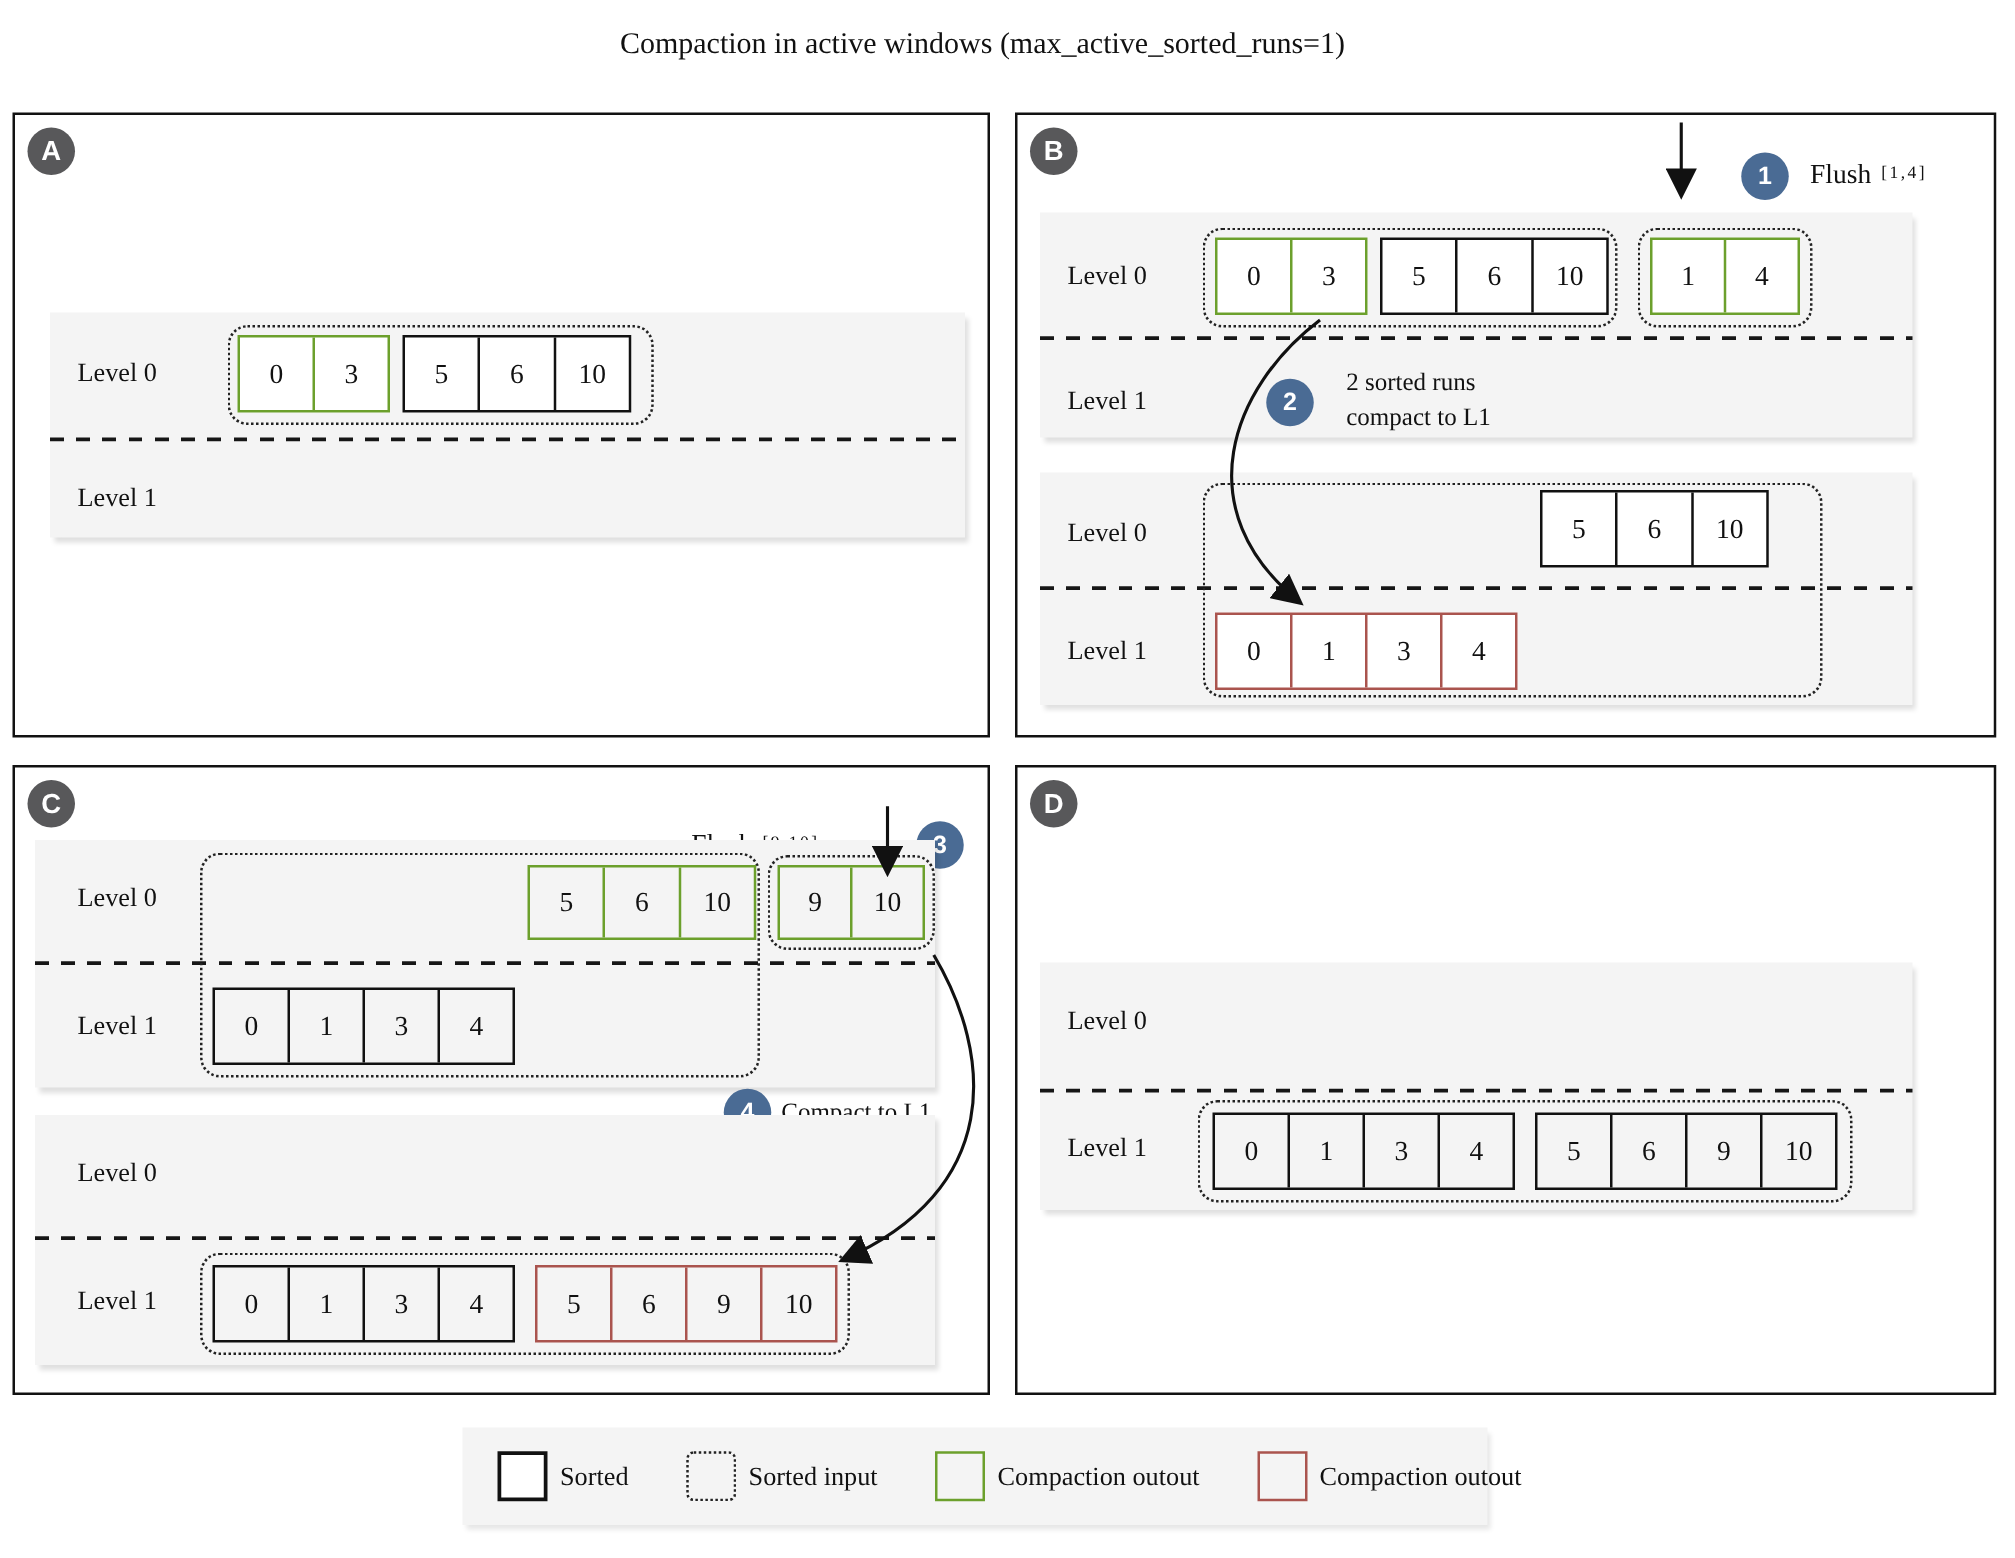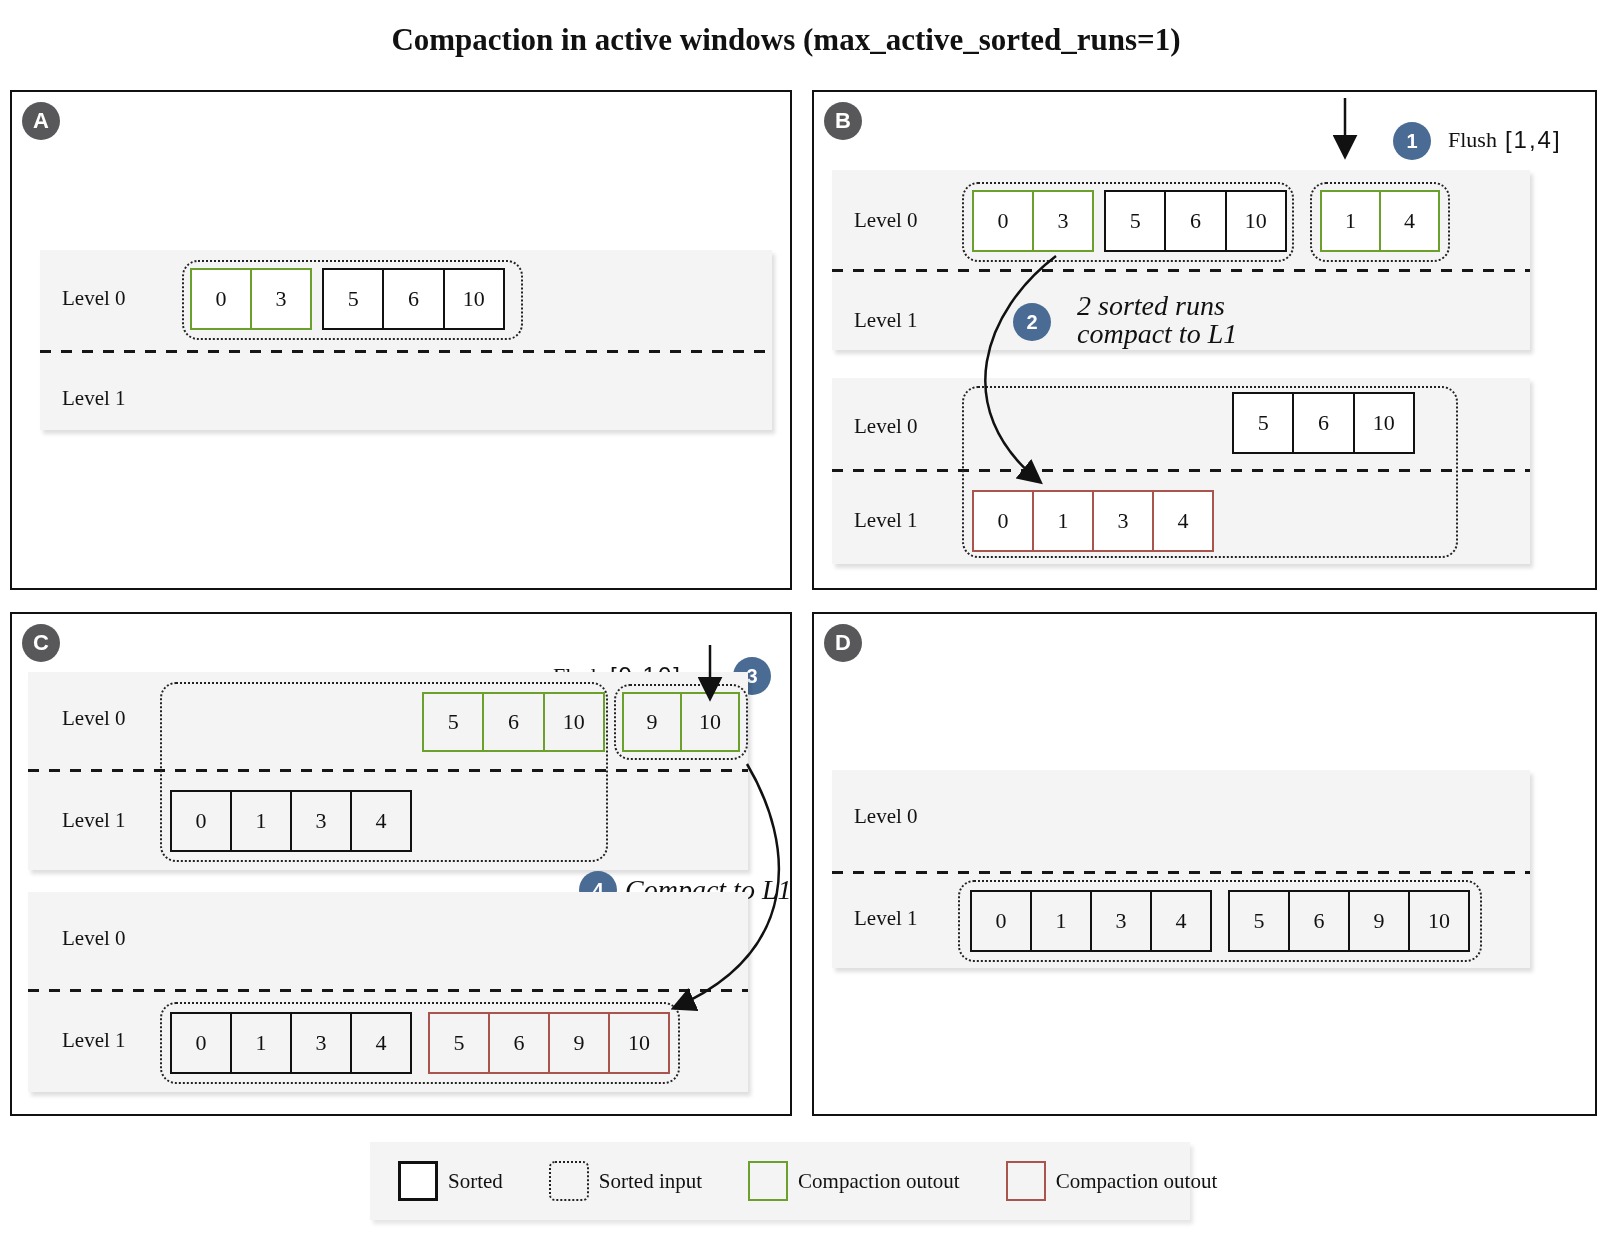--- a/index.html
+++ b/index.html
@@ -1,19 +1,19 @@
 <!DOCTYPE html>
 <html style="--c-green: #6ca02c; --c-red: #aa544e; --c-stepBadge: #4a6b94; --c-panelBadge: #58585a;"><head>
 <meta charset="utf-8">
 <style>
   html,body{margin:0;padding:0;background:#fff;}
   #canvas{position:relative;width:1612px;height:1246px;background:#fff;
           font-family:"Liberation Serif",serif;color:#111;overflow:hidden;}
   .title{position:absolute;top:22px;left:0;width:1572px;text-align:center;
-         font-weight:bold;font-size:31px;}
+         font-weight:normal;font-size:24px;}
   .panel{position:absolute;background:#fff;border:2px solid #111;box-sizing:border-box;}
   .pbadge{position:absolute;width:38px;height:38px;border-radius:50%;
           background:var(--c-panelBadge,#58585a);color:#fff;display:flex;align-items:center;
           justify-content:center;font-family:"Liberation Sans",sans-serif;
           font-weight:bold;font-size:22px;}
   .band{position:absolute;background:#f4f4f4;box-shadow:3px 4px 4px rgba(0,0,0,.13);}
   .lvl{position:absolute;font-size:21px;white-space:nowrap;}
   .dashsep{position:absolute;height:3px;
            background:repeating-linear-gradient(90deg,#161616 0 11px,transparent 11px 21px);}
   .dotted{position:absolute;border:2.5px dotted #222;border-radius:16px;box-sizing:border-box;}
@@ -24,23 +24,23 @@
   .filebox.green{border-color:var(--c-green,#6ca02c);}
   .filebox.green .cell + .cell{border-left-color:var(--c-green,#6ca02c);}
   .filebox.red{border-color:var(--c-red,#aa544e);border-width:2px;}
   .filebox.red .cell + .cell{border-left-color:var(--c-red,#aa544e);border-left-width:2px;}
   .fill-white{background:#fff;}
   .step{position:absolute;width:38px;height:38px;border-radius:50%;
         background:var(--c-stepBadge,#4a6b94);color:#fff;display:flex;align-items:center;
         justify-content:center;font-family:"Liberation Sans",sans-serif;
         font-weight:bold;font-size:20px;}
   .flushrow{position:absolute;display:flex;align-items:center;font-size:22px;white-space:nowrap;}
-  .mono{font-family:Liberation Sans, sans-serif;font-size:24px;
+  .mono{font-family:Liberation Serif, serif;font-size:14px;
         letter-spacing:2px;margin-left:8px;}
-  .steptext{position:absolute;font-size:28px;line-height:28px;white-space:nowrap;font-style:italic;}
+  .steptext{position:absolute;font-size:20px;line-height:28px;white-space:nowrap;}
   .arrows{position:absolute;left:0;top:0;pointer-events:none;}
   .legend{position:absolute;left:370px;top:1142px;width:820px;height:78px;background:#f4f4f4;
           box-shadow:3px 4px 4px rgba(0,0,0,.1);display:flex;align-items:center;
           padding-left:28px;box-sizing:border-box;}
   .lgbox{width:40px;height:40px;box-sizing:border-box;flex:none;}
   .lgbox.files{border:3px solid #111;background:#fff;}
   .lgbox.runs{border:2.5px dotted #222;border-radius:6px;}
   .lgbox.input{border:2.5px solid var(--c-green,#6ca02c);}
   .lgbox.output{border:2.5px solid var(--c-red,#aa544e);}
   .lglabel{font-size:21px;margin:0 46px 0 10px;white-space:nowrap;}

